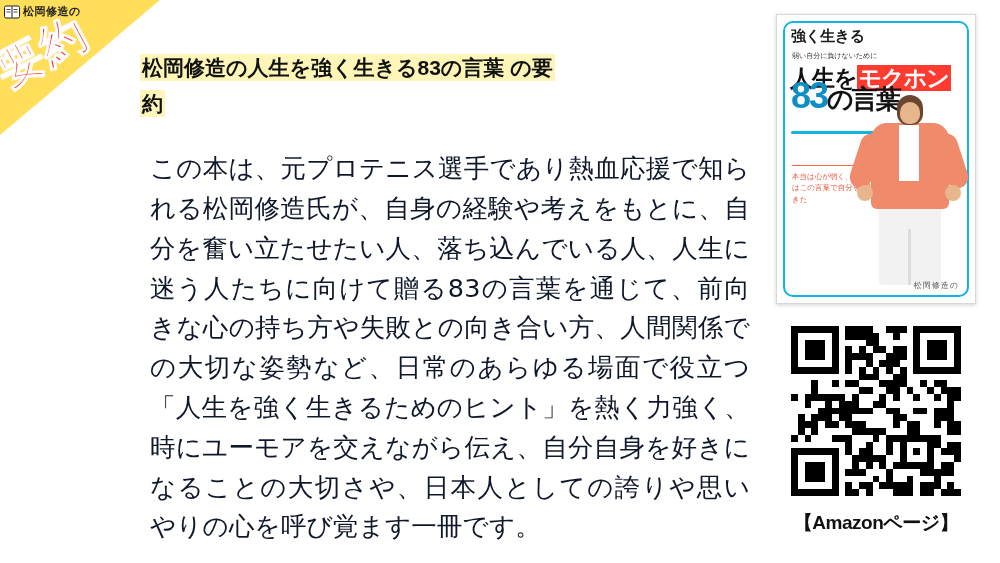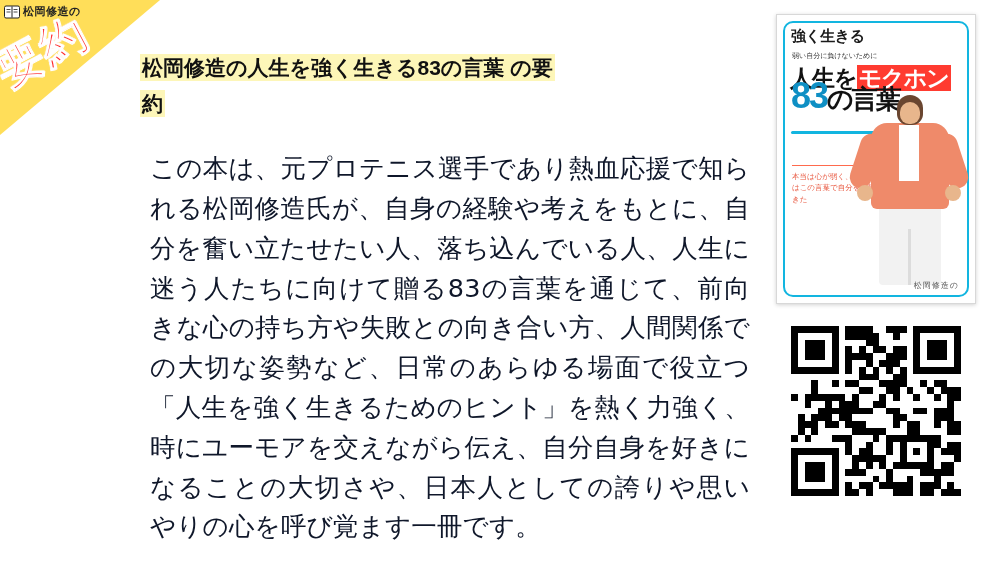--- a/index.html
+++ b/index.html
@@ -1033,14 +1033,15 @@
           <i style="background: rgb(255, 255, 255);"></i>
           <i></i>
           <i></i>
           <i style="background: rgb(255, 255, 255);"></i>
           <i></i>
           <i></i>
           <i></i>
         </div>
     </div>
 
+    <div class="amazon-label">【Amazonページ】</div>
   </div>
 </div>
 
 </body></html>

